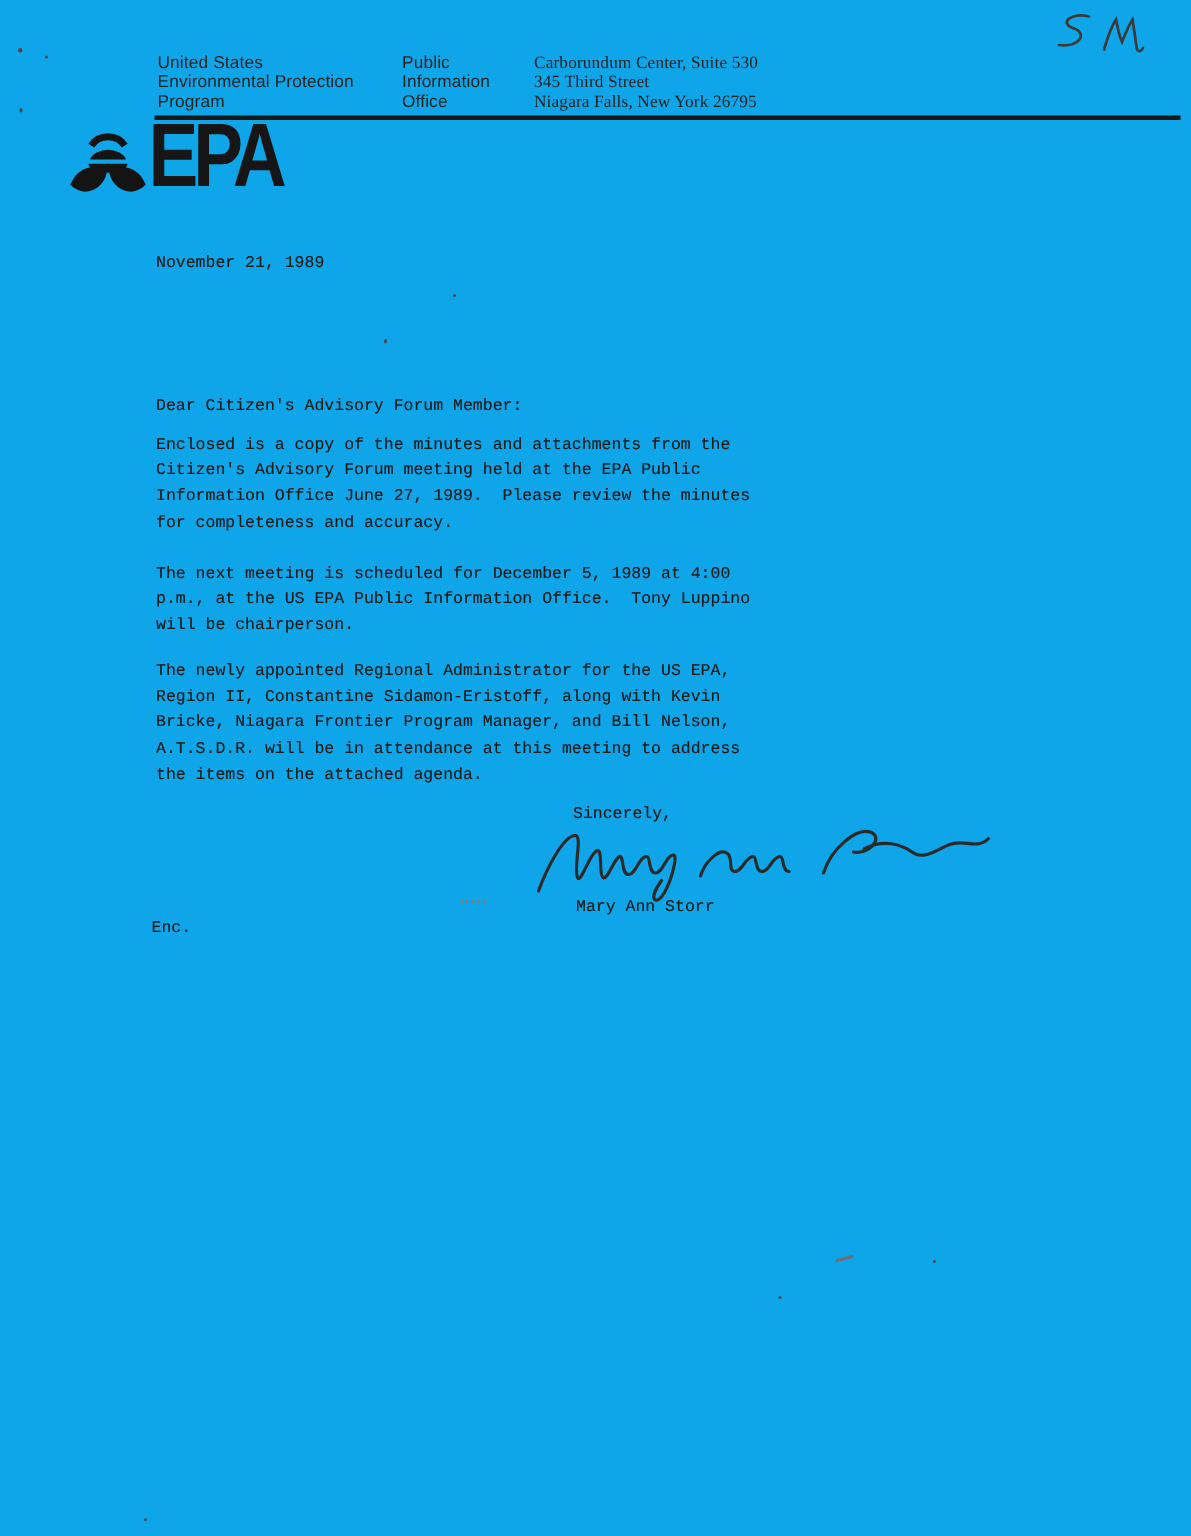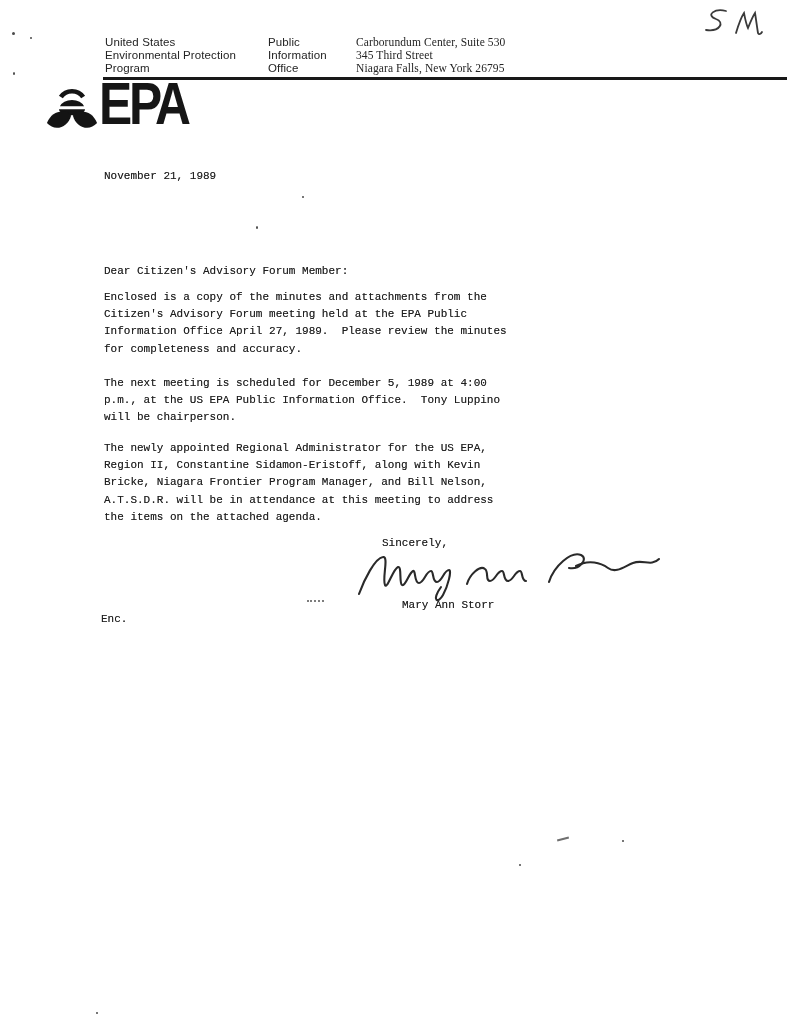--- a/index.html
+++ b/index.html
@@ -1,19 +1,19 @@
 <!DOCTYPE html>
 <html><head>
 <meta charset="utf-8">
 <style>
   html,body{margin:0;padding:0;background:#e8e8e8;}
   .page{
     position:relative;
     width:794px;height:1024px;
-    background:#ffffff;
+    background:#0ea5e9;
     font-family:"Liberation Sans",sans-serif;
     color:#1f1f1f;
     overflow:hidden;
     margin:0 auto;
   }
   
   .lh-col{
     position:absolute;top:36px;
     font-size:11.5px;line-height:12.9px;
     color:#242424;letter-spacing:0.1px;
@@ -43,21 +43,21 @@
     color:#1e1e1e;white-space:pre;
     text-shadow:0 0 0.4px rgba(20,20,20,0.55);
   }
   .date{left:104px;top:168px;}
   .salutation{left:104px;top:263px;}
   .para{margin:0;}
   .p1{left:104px;top:289px;}
   .p2{left:104px;top:375px;}
   .p3{left:104px;top:440px;}
   .closing{left:382px;top:535px;}
-  .typed-name{left:402px;top:597px;}
+  .typed-name{left:384px;top:597px;}
   .enclosure{left:101px;top:611px;text-align:center;}
   
   .signature{position:absolute;left:345px;top:544px;width:320px;height:64px;}
   .initials{position:absolute;left:696px;top:6px;width:70px;height:38px;}
   
   .dash-artifact{
     position:absolute;left:307px;top:600px;
     width:17px;height:0;border-top:2px dotted #7d7d7d;
   }
   .dash-slant{
@@ -107,21 +107,21 @@
       <path d="M32 31 C 40 26 52 28 57 41 C 48 51 34 45 31 33 Z" fill="#141414"></path>
     </svg>
     <span class="logo-wordmark">EPA</span>
   </div>
 
   <main>
     <div class="mono date">November 21, 1989</div>
     <div class="mono salutation">Dear Citizen's Advisory Forum Member:</div>
     <p class="mono para p1">Enclosed is a copy of the minutes and attachments from the
 Citizen's Advisory Forum meeting held at the EPA Public
-Information Office April 27, 1989.  Please review the minutes
+Information Office June 27, 1989.  Please review the minutes
 for completeness and accuracy.</p>
     <p class="mono para p2">The next meeting is scheduled for December 5, 1989 at 4:00
 p.m., at the US EPA Public Information Office.  Tony Luppino
 will be chairperson.</p>
     <p class="mono para p3">The newly appointed Regional Administrator for the US EPA,
 Region II, Constantine Sidamon-Eristoff, along with Kevin
 Bricke, Niagara Frontier Program Manager, and Bill Nelson,
 A.T.S.D.R. will be in attendance at this meeting to address
 the items on the attached agenda.</p>
     <div class="mono closing">Sincerely,</div>

